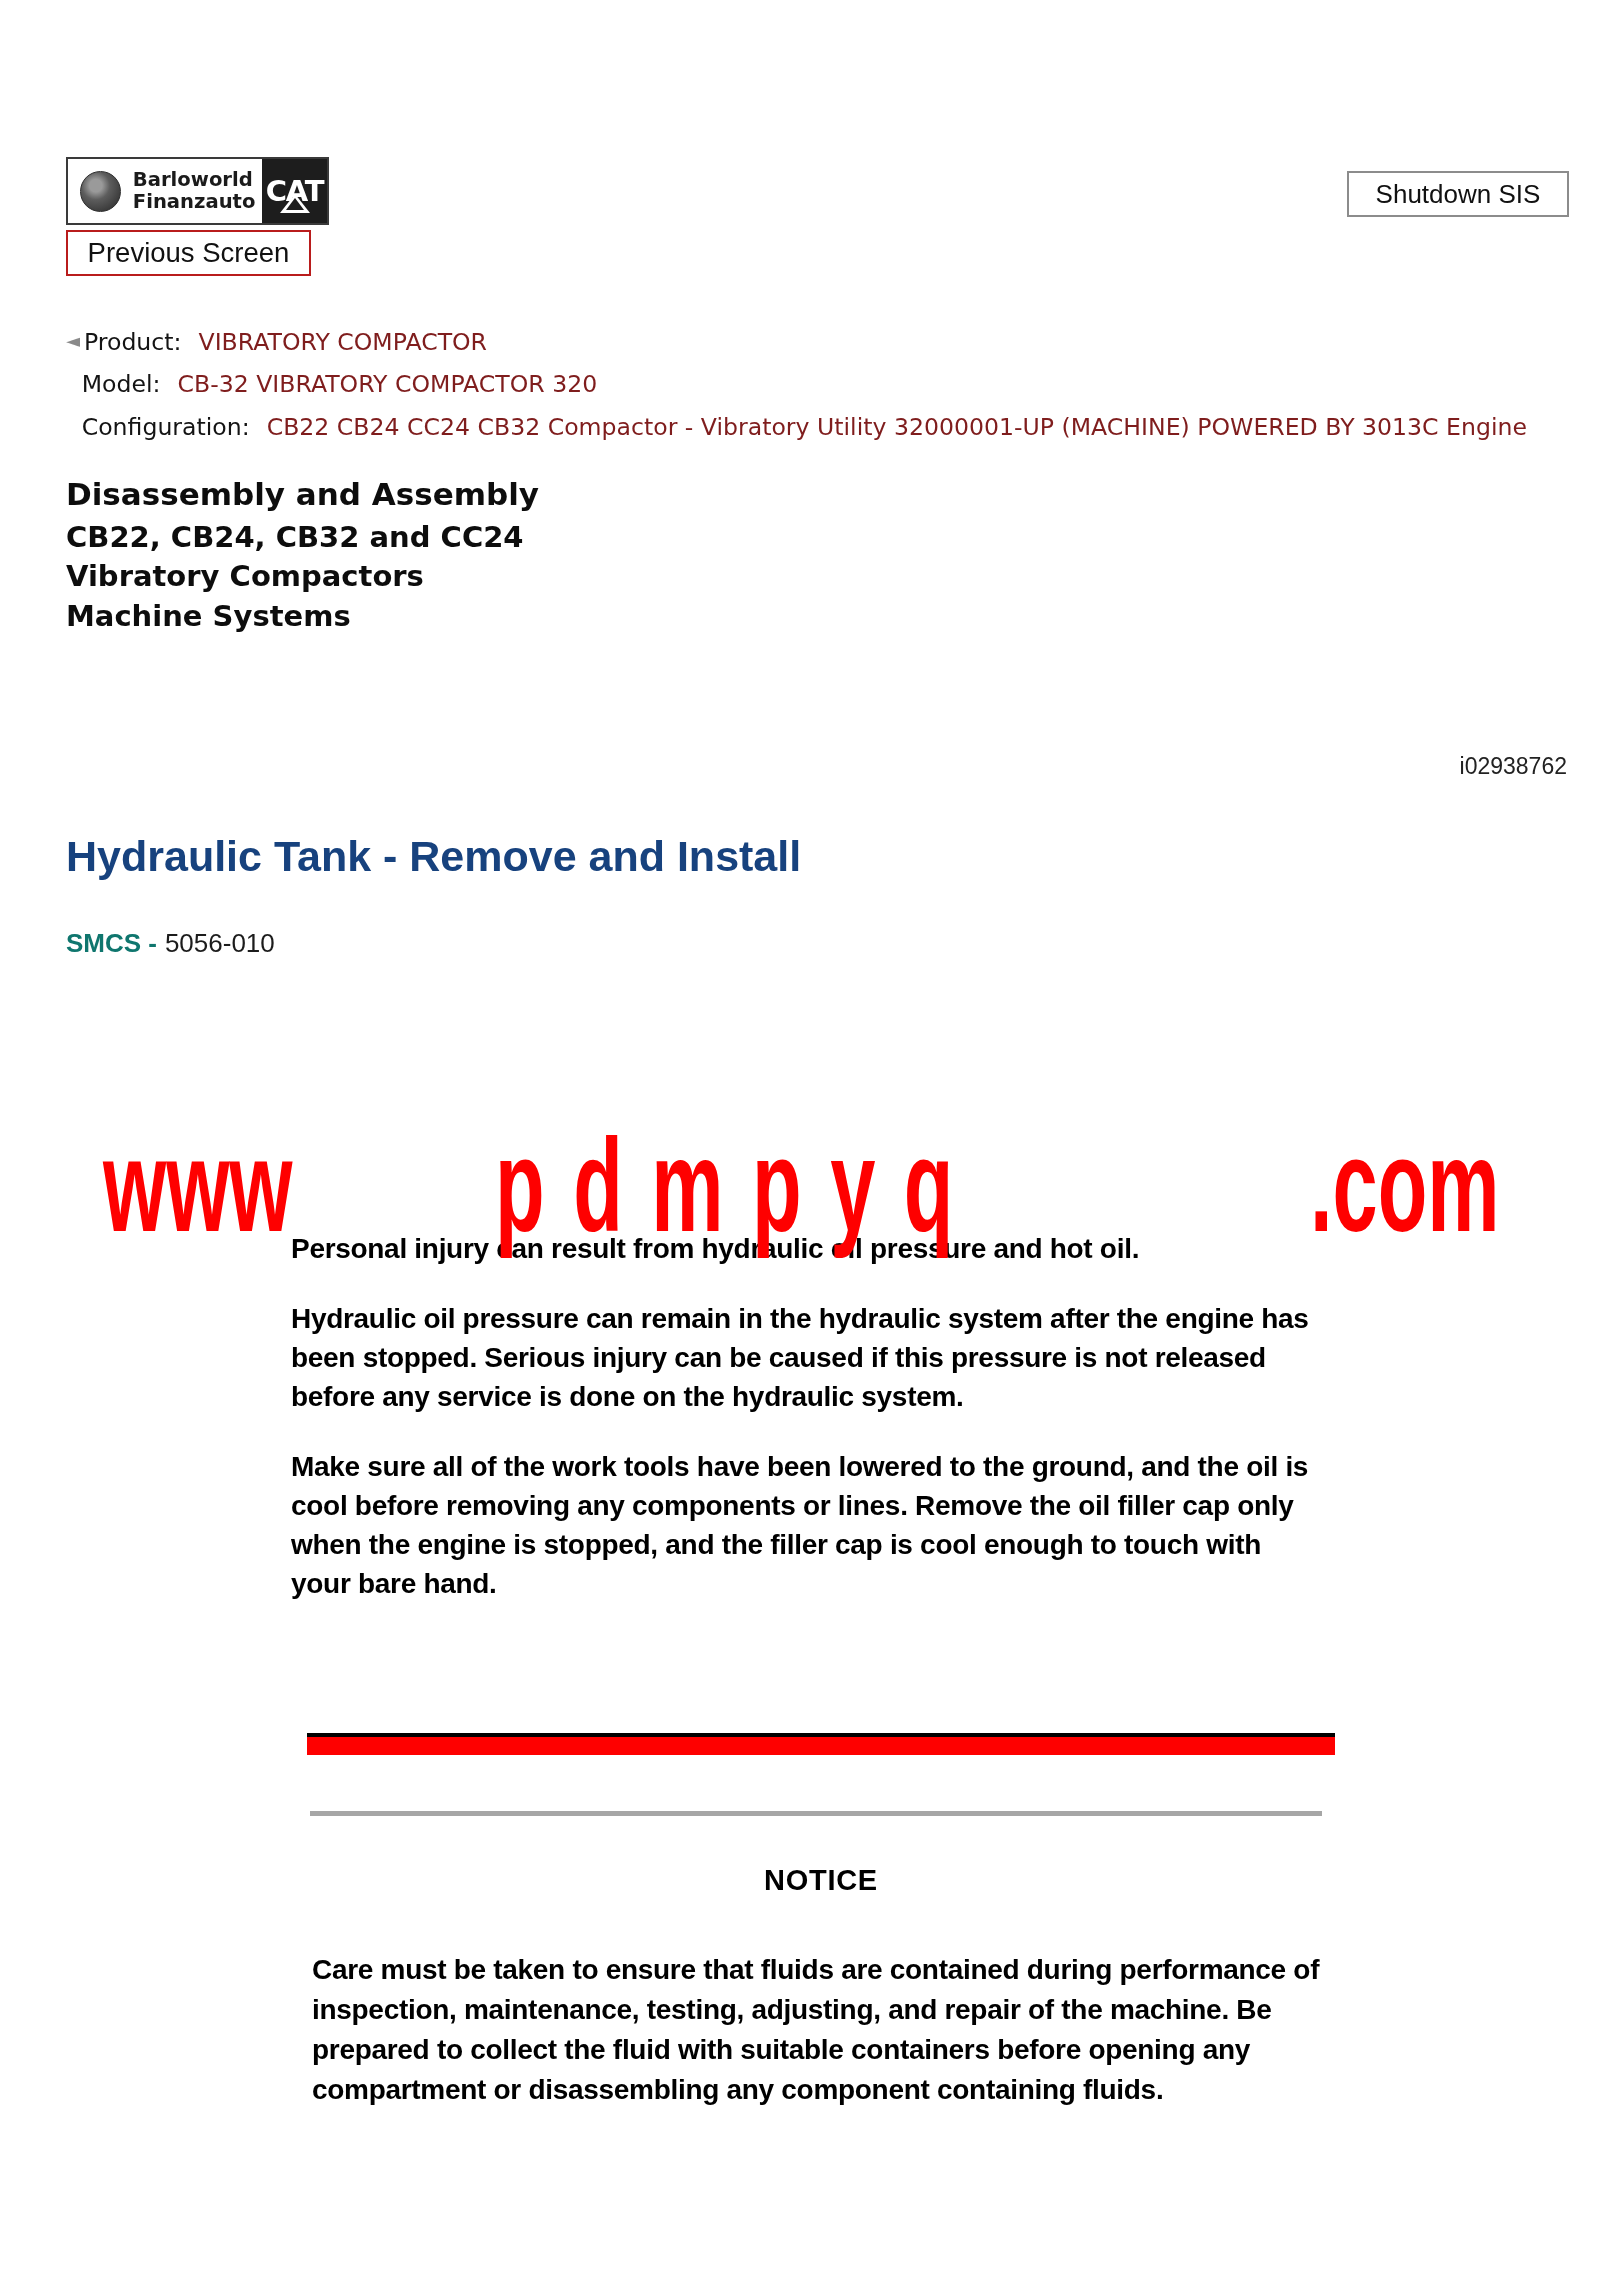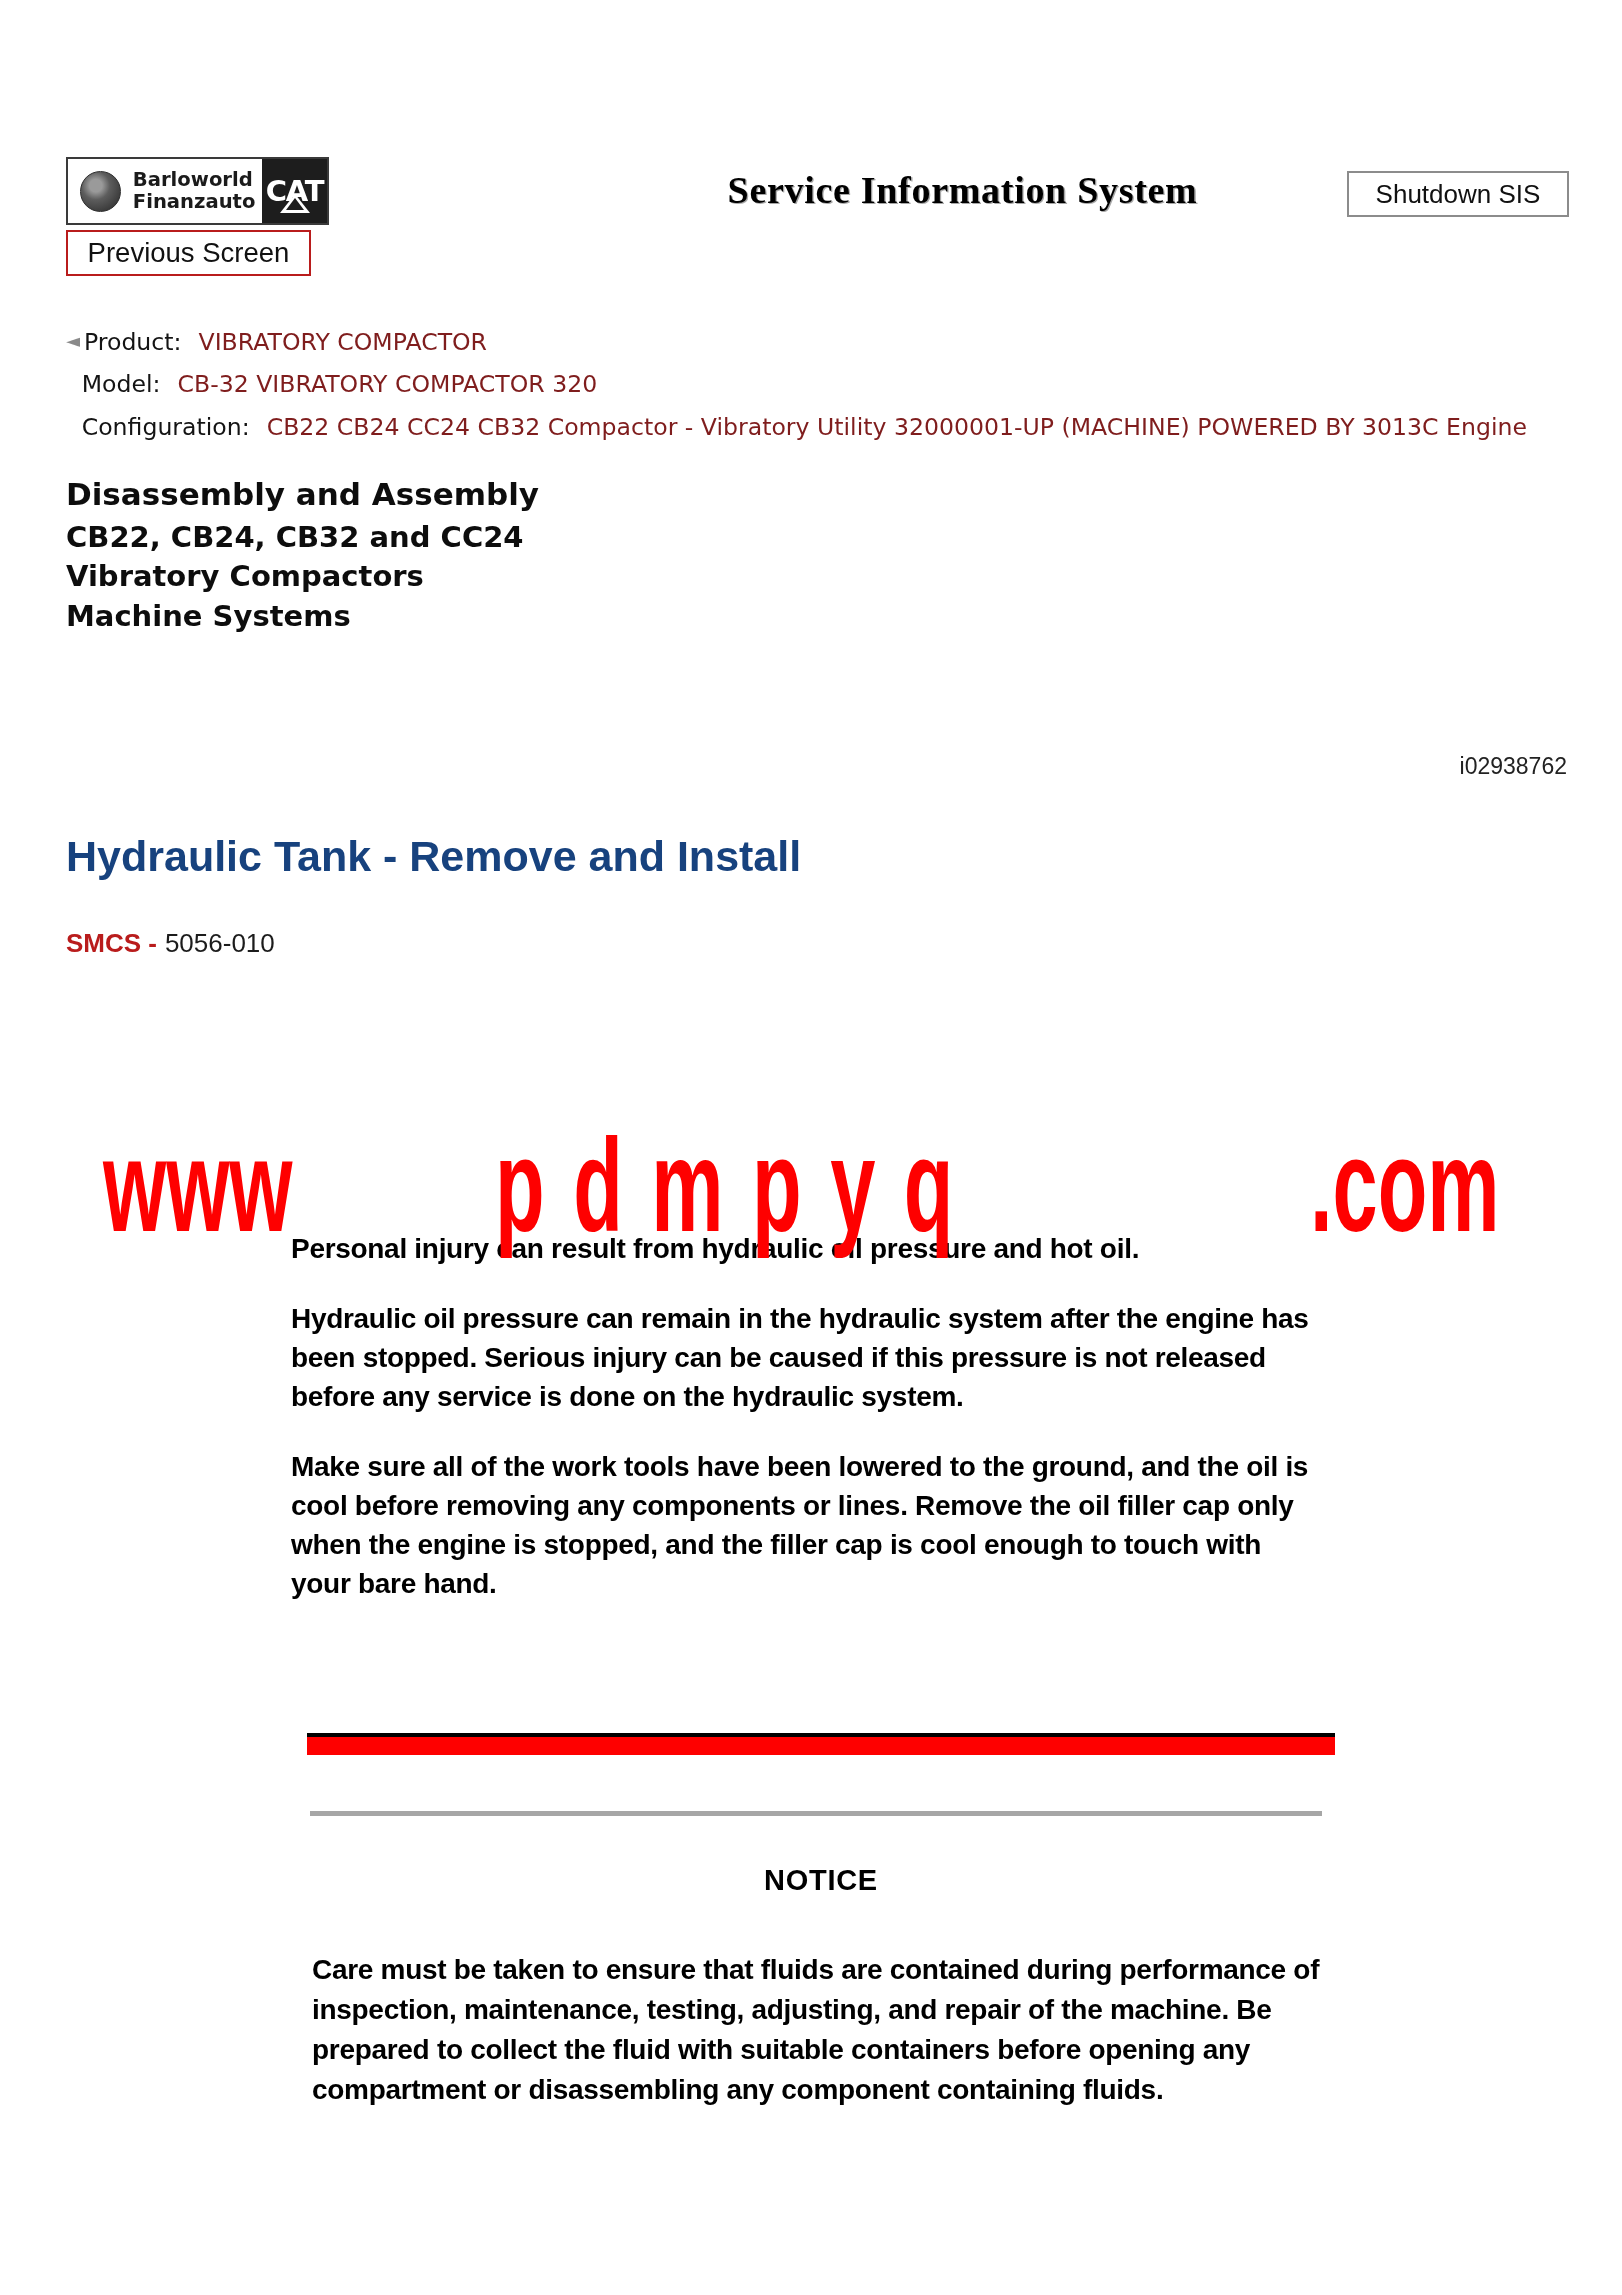--- a/index.html
+++ b/index.html
@@ -48,21 +48,21 @@
   .media-num{position:absolute;left:66px;}
   .media-pub{position:absolute;left:658px;}
   .media-upd{position:absolute;right:56px;}
 
   .doc-id{position:absolute;right:56px;top:753px;font-size:23px;color:#222;}
 
   .h-blue{position:absolute;left:66px;font-weight:bold;color:#17427E;white-space:nowrap;}
   .h-title{top:832px;font-size:43px;}
   .h-proc{top:1006px;font-size:41px;}
   .smcs{position:absolute;left:66px;top:928px;font-size:26px;color:#1c1c1c;}
-  .smcs b{font-weight:bold;color:#b91c1c;}
+  .smcs b{font-weight:bold;color:#0f766e;}
   .smcs span{margin-left:7.9px;}
 
   
   .warn-box{position:absolute;left:307px;top:1095px;width:1028px;height:86px;box-sizing:border-box;
             background:#FE0000;border-top:4.6px solid #000;border-bottom:4.6px solid #000;
             border-left:2.6px solid #000;border-right:2.6px solid #000;
             display:flex;align-items:center;justify-content:center;gap:18.3px;z-index:5;}
   .warn-word{color:#fff;font-size:42px;font-weight:800;letter-spacing:1.3px;
              text-shadow:2px 0 0 #000,-2px 0 0 #000,0 2px 0 #000,0 -2px 0 #000,
                          2px 2px 0 #000,-2px -2px 0 #000,2px -2px 0 #000,-2px 2px 0 #000,
@@ -99,21 +99,20 @@
         <div>Finanzauto</div>
       </div>
     </div>
     <div class="cat-square">
       <span class="cat-word">CAT</span>
       <span class="cat-tri"></span>
       <span class="cat-tri-inner"></span>
     </div>
   </div>
 
-  <div class="sis-title">Service Information System</div>
 
   <div class="btn btn-shutdown">Shutdown SIS</div>
   <div class="btn btn-prev">Previous Screen</div>
 
   <div class="meta-row" style="top:326px;">
     <span class="back-arrow">◄</span><span class="meta-label">Product:</span><span class="meta-value">VIBRATORY COMPACTOR</span>
   </div>
   <div class="meta-row" style="top:370px;padding-left:15.7px;">
     <span class="meta-label">Model:</span><span class="meta-value">CB-32 VIBRATORY COMPACTOR 320</span>
   </div>

